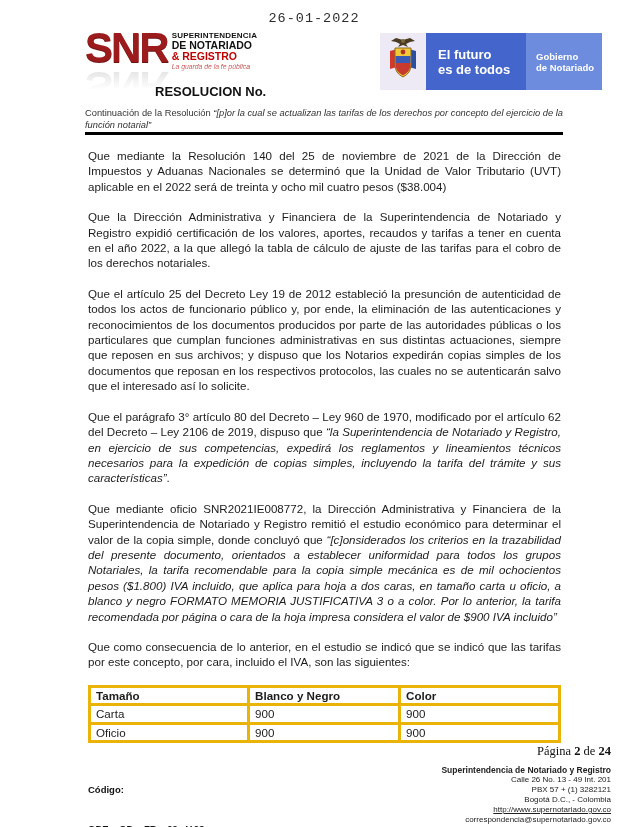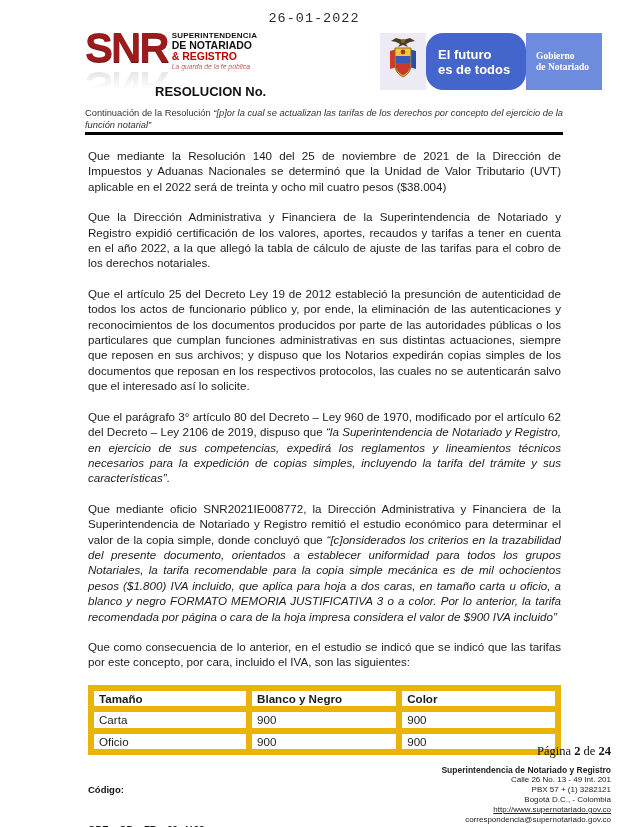--- a/index.html
+++ b/index.html
@@ -38,44 +38,44 @@
     position:absolute; left:238px; top:8px; width:152px; text-align:center;
     font-family:"Liberation Mono","DejaVu Sans Mono",monospace;
     font-size:13.5px; line-height:21px; color:#2d2d2d; letter-spacing:1px;
   }
 
   
   .gov-banner { position:absolute; left:380px; top:33px; height:57px; display:flex; }
   .banner-coat { width:46px; display:flex; align-items:center; justify-content:center; }
   .banner-mid  { width:100px; color:#fff; font-weight:bold; font-size:13px;
                  line-height:15px; display:flex; flex-direction:column;
-                 justify-content:center; padding-left:12px;border-radius:17px; }
+                 justify-content:center; padding-left:12px; }
   .banner-right{ width:76px; color:#fff; font-weight:bold; font-size:9.5px;
                  line-height:11px; display:flex; flex-direction:column;
-                 justify-content:center; padding-left:10px;font-family:Liberation Serif, serif; }
+                 justify-content:center; padding-left:10px; }
 
   
   .doc-title { position:absolute; left:155px; top:84px; font-size:13px; font-weight:bold; color:#111; }
   .continuation {
     position:absolute; left:85px; top:108px; width:478px;
     font-size:9.3px; line-height:11.5px; color:#333; text-align:justify;
   }
   .continuation .it { font-style:italic; }
   .head-rule { position:absolute; left:85px; top:132px; width:478px; height:3px; background:#000; }
 
   
   .body { position:absolute; left:88px; top:141px; width:473px;
           font-size:11.6px; line-height:15.4px; text-align:justify; color:#1c1c1c; }
   .body p { margin-top:7px; margin-bottom:15px; }
   .body p + p { margin-top:0; }
   .it { font-style:italic; }
 
   table.tariff { width:100%; border-collapse:collapse; margin-top:0; }
   table.tariff th, table.tariff td {
-    border:6px solid #eab308; font-size:11.6px; padding:0px 5px; height:17px;
+    border:3px solid #eab308; font-size:11.6px; padding:0px 5px; height:17px;
     text-align:left; vertical-align:middle;
   }
   table.tariff th { font-weight:bold; }
 
   
   .codigo { position:absolute; left:88px; top:757px; font-size:9.5px; font-weight:bold;
             color:#111; line-height:13px; white-space:pre; }
   .page-line { position:absolute; right:28px; top:744px;
                font-family:"Liberation Serif","DejaVu Serif",serif; font-size:12.5px; color:#111; }
   .page-line b { font-weight:bold; }

